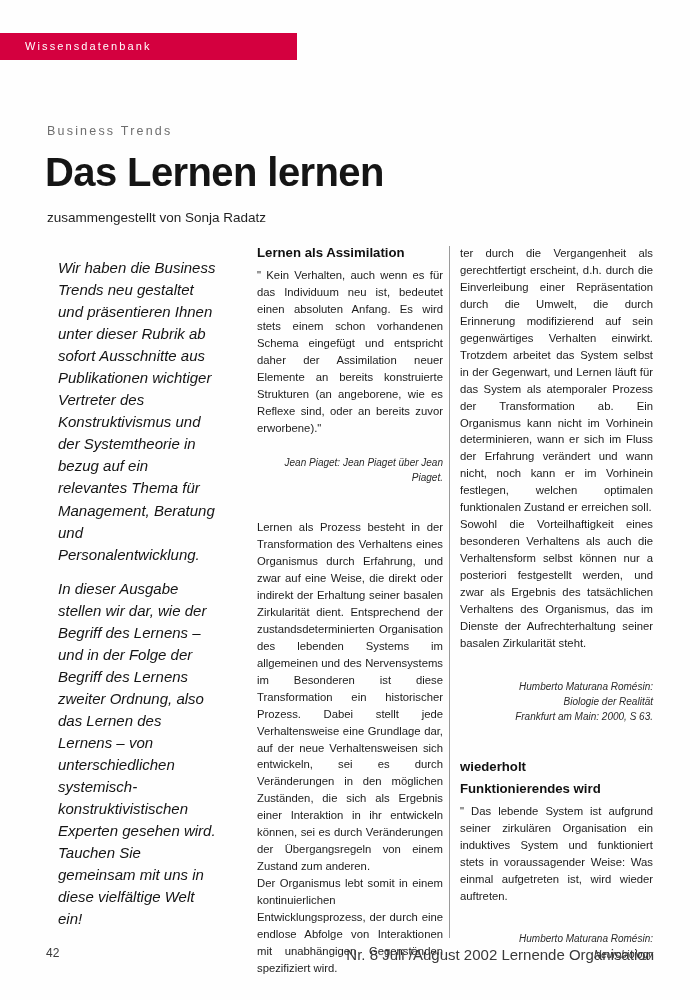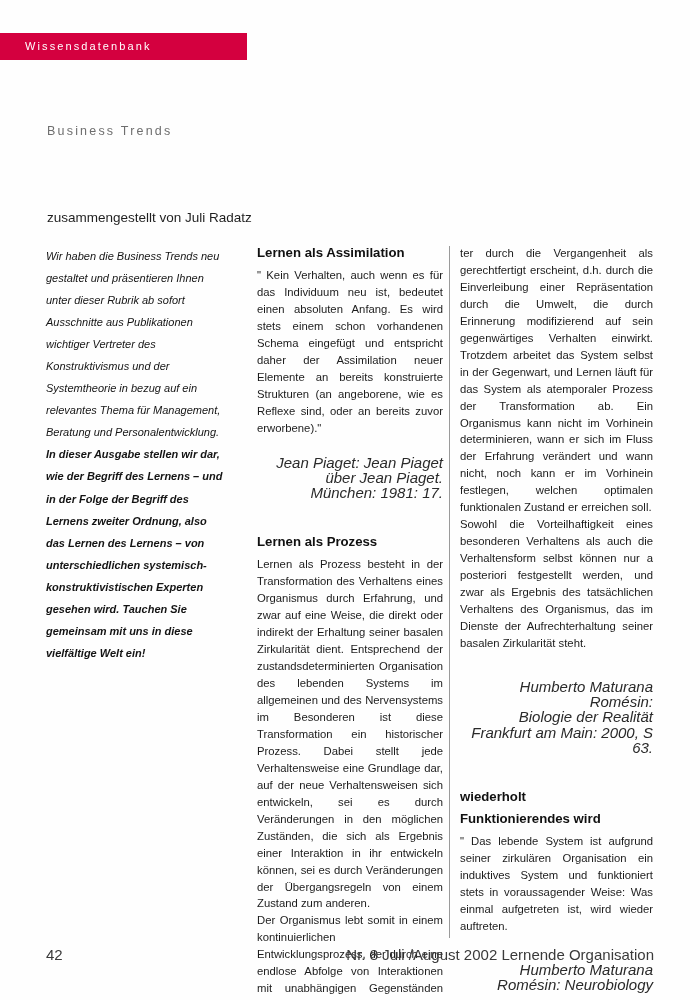--- a/index.html
+++ b/index.html
@@ -20,21 +20,21 @@
     position: absolute;
     inset: 0;
     background: #fefefe;
   }
 
   
   .rubric-banner {
     position: absolute;
     left: 0;
     top: 33px;
-    width: 247px;
+    width: 297px;
     height: 27px;
     background: #d4003f;
   }
   .rubric-banner-label {
     position: absolute;
     left: 25px;
     top: 7px;
     font-size: 11px;
     letter-spacing: 2.1px;
     color: #ffffff;
@@ -85,27 +85,27 @@
     left: 449px;
     top: 246px;
     width: 1px;
     height: 692px;
     background: #9a9a9a;
   }
 
   
   .lead {
     font-style: italic;
-    font-size: 11px;
+    font-size: 15px;
     line-height: 22.05px;
     color: #141414;
-    margin: 0;
+    margin: 12px;
     text-align: left;
   }
-  .lead + .lead { margin-top: 0; font-weight: bold; }
+  .lead + .lead { margin-top: 0; }
 
   
   .sec-head {
     font-size: 13.2px;
     font-weight: bold;
     line-height: 16px;
     color: #101010;
     margin: 0 0 6px 0;
   }
 
@@ -116,36 +116,36 @@
     color: #1b1b1b;
     margin: 0;
     text-align: justify;
     -webkit-hyphens: none;
     hyphens: none;
   }
 
   
   .citation {
     font-style: italic;
-    font-size: 15px;
+    font-size: 10px;
     line-height: 15.3px;
     color: #2a2a2a;
     text-align: right;
     margin: 0;
   }
   .gap-md { height: 18px; }
   .gap-lg { height: 27px; }
   .gap-xl { height: 34px; }
 
   
   .footer-page {
     position: absolute;
     left: 46px;
     top: 946px;
-    font-size: 15px;
+    font-size: 12px;
     color: #3a3a3a;
   }
   .footer-issue {
     position: absolute;
     right: 46px;
     top: 946px;
     font-size: 15px;
     color: #3a3a3a;
     white-space: nowrap;
   }
@@ -153,42 +153,41 @@
 </head>
 <body>
 
 <div class="page">
 
   <div class="rubric-banner">
     <div class="rubric-banner-label">Wissensdatenbank</div>
   </div>
 
   <div class="kicker">Business Trends</div>
-  <div class="byline">zusammengestellt von Juli Radatz</div>
+  <div class="headline">Das Lernen lernen</div>
+  <div class="byline">zusammengestellt von Sonja Radatz</div>
 
   <div class="divider"></div>
 
   <div class="col col-1">
     <p class="lead">Wir haben die Business Trends neu gestaltet und präsentieren Ihnen unter dieser Rubrik ab sofort Ausschnitte aus Publikationen wichtiger Vertreter des Konstruktivismus und der Systemtheorie in bezug auf ein relevantes Thema für Management, Beratung und Personalentwicklung.</p>
     <p class="lead">In dieser Ausgabe stellen wir dar, wie der Begriff des Lernens – und in der Folge der Begriff des Lernens zweiter Ordnung, also das Lernen des Lernens – von unterschiedlichen systemisch-konstruktivistischen Experten gesehen wird. Tauchen Sie gemeinsam mit uns in diese vielfältige Welt ein!</p>
   </div>
 
   <div class="col col-2">
 
     <h2 class="sec-head">Lernen als Assimilation</h2>
     <p class="body-p">" Kein Verhalten, auch wenn es für das Individuum neu ist, bedeutet einen absoluten Anfang. Es wird stets einem schon vorhandenen Schema eingefügt und entspricht daher der Assimilation neuer Elemente an bereits konstruierte Strukturen (an angeborene, wie es Reflexe sind, oder an bereits zuvor erworbene)."</p>
 
     <div class="gap-md"></div>
 
     <p class="citation">Jean Piaget: Jean Piaget über Jean Piaget.</p>
-    <p class="citation">München: 1981: 17.</p>
 
     <div class="gap-xl"></div>
 
-    <h2 class="sec-head">Lernen als Prozess</h2>
     <p class="body-p">Lernen als Prozess besteht in der Transformation des Verhaltens eines Organismus durch Erfahrung, und zwar auf eine Weise, die direkt oder indirekt der Erhaltung seiner basalen Zirkularität dient. Entsprechend der zustandsdeterminierten Organisation des lebenden Systems im allgemeinen und des Nervensystems im Besonderen ist diese Transformation ein historischer Prozess. Dabei stellt jede Verhaltensweise eine Grundlage dar, auf der neue Verhaltensweisen sich entwickeln, sei es durch Veränderungen in den möglichen Zuständen, die sich als Ergebnis einer Interaktion in ihr entwickeln können, sei es durch Veränderungen der Übergangsregeln von einem Zustand zum anderen.</p>
     <p class="body-p">Der Organismus lebt somit in einem kontinuierlichen Entwicklungsprozess, der durch eine endlose Abfolge von Interaktionen mit unabhängigen Gegenständen spezifiziert wird.</p>
 
   </div>
 
   <div class="col col-3">
 
     <p class="body-p">ter durch die Vergangenheit als gerechtfertigt erscheint, d.h. durch die Einverleibung einer Repräsentation durch die Umwelt, die durch Erinnerung modifizierend auf sein gegenwärtiges Verhalten einwirkt. Trotzdem arbeitet das System selbst in der Gegenwart, und Lernen läuft für das System als atemporaler Prozess der Transformation ab. Ein Organismus kann nicht im Vorhinein determinieren, wann er sich im Fluss der Erfahrung verändert und wann nicht, noch kann er im Vorhinein festlegen, welchen optimalen funktionalen Zustand er erreichen soll.</p>
     <p class="body-p">Sowohl die Vorteilhaftigkeit eines besonderen Verhaltens als auch die Verhaltensform selbst können nur a posteriori festgestellt werden, und zwar als Ergebnis des tatsächlichen Verhaltens des Organismus, das im Dienste der Aufrechterhaltung seiner basalen Zirkularität steht.</p>
 

